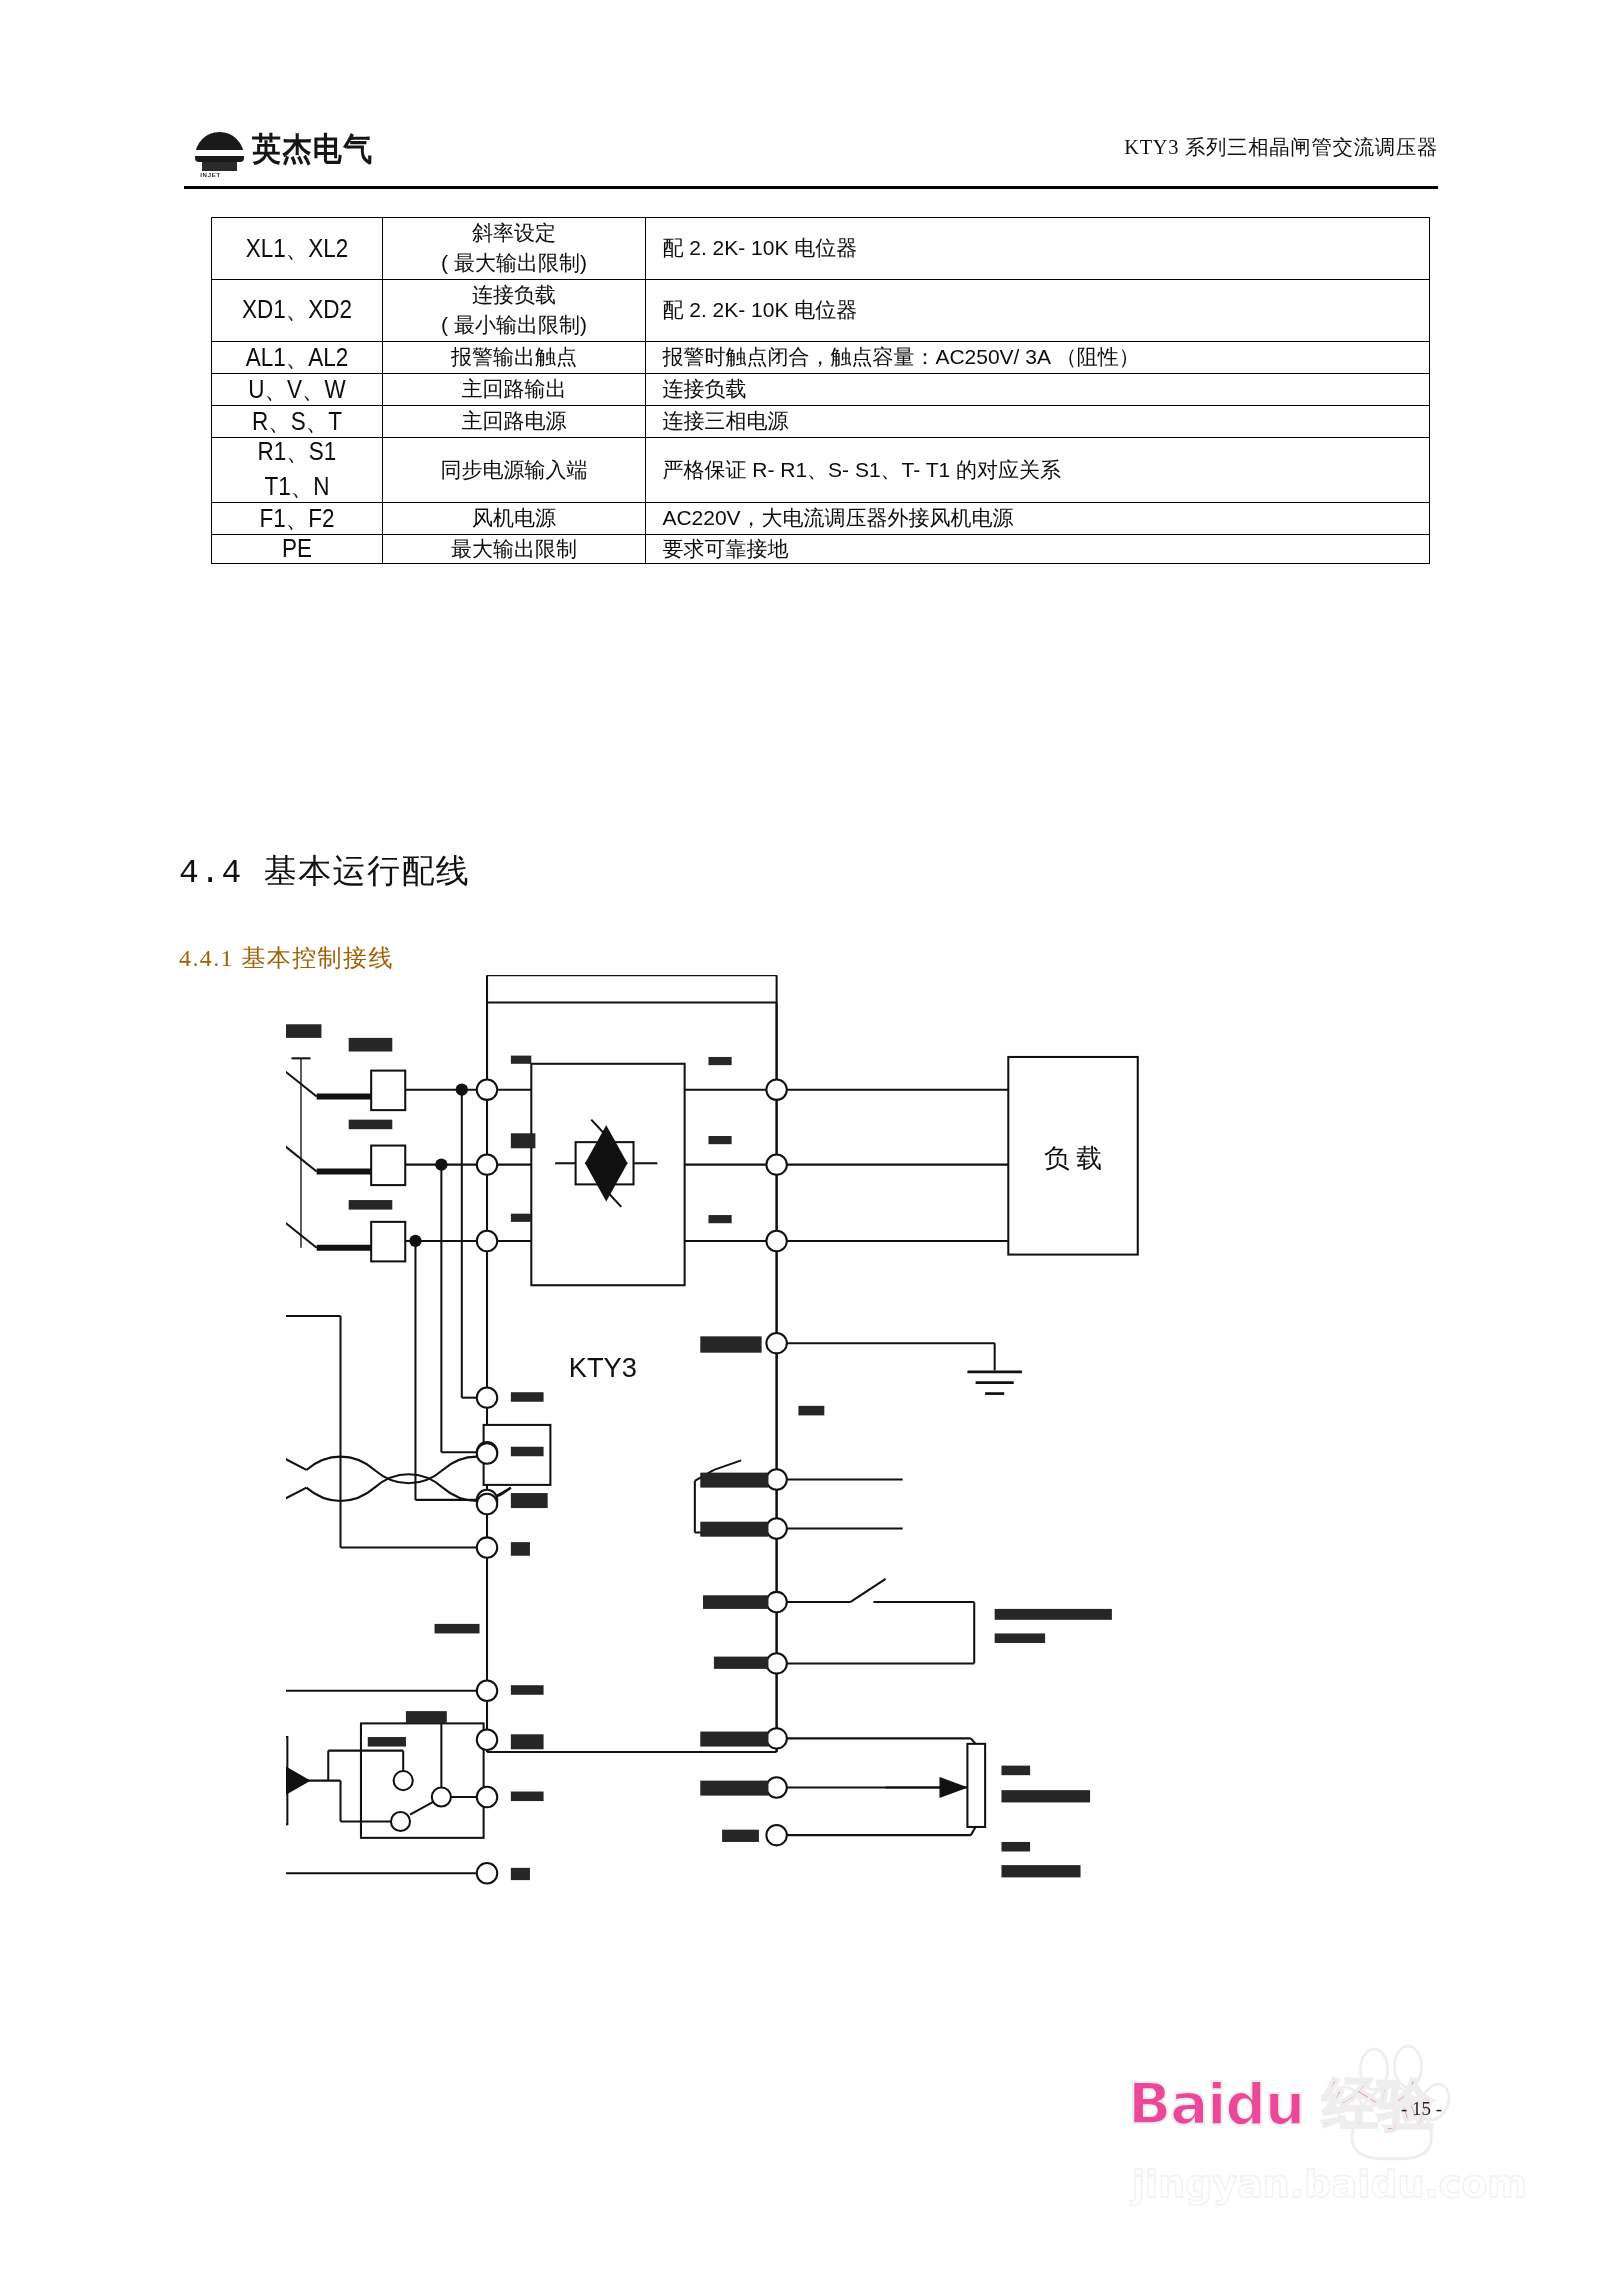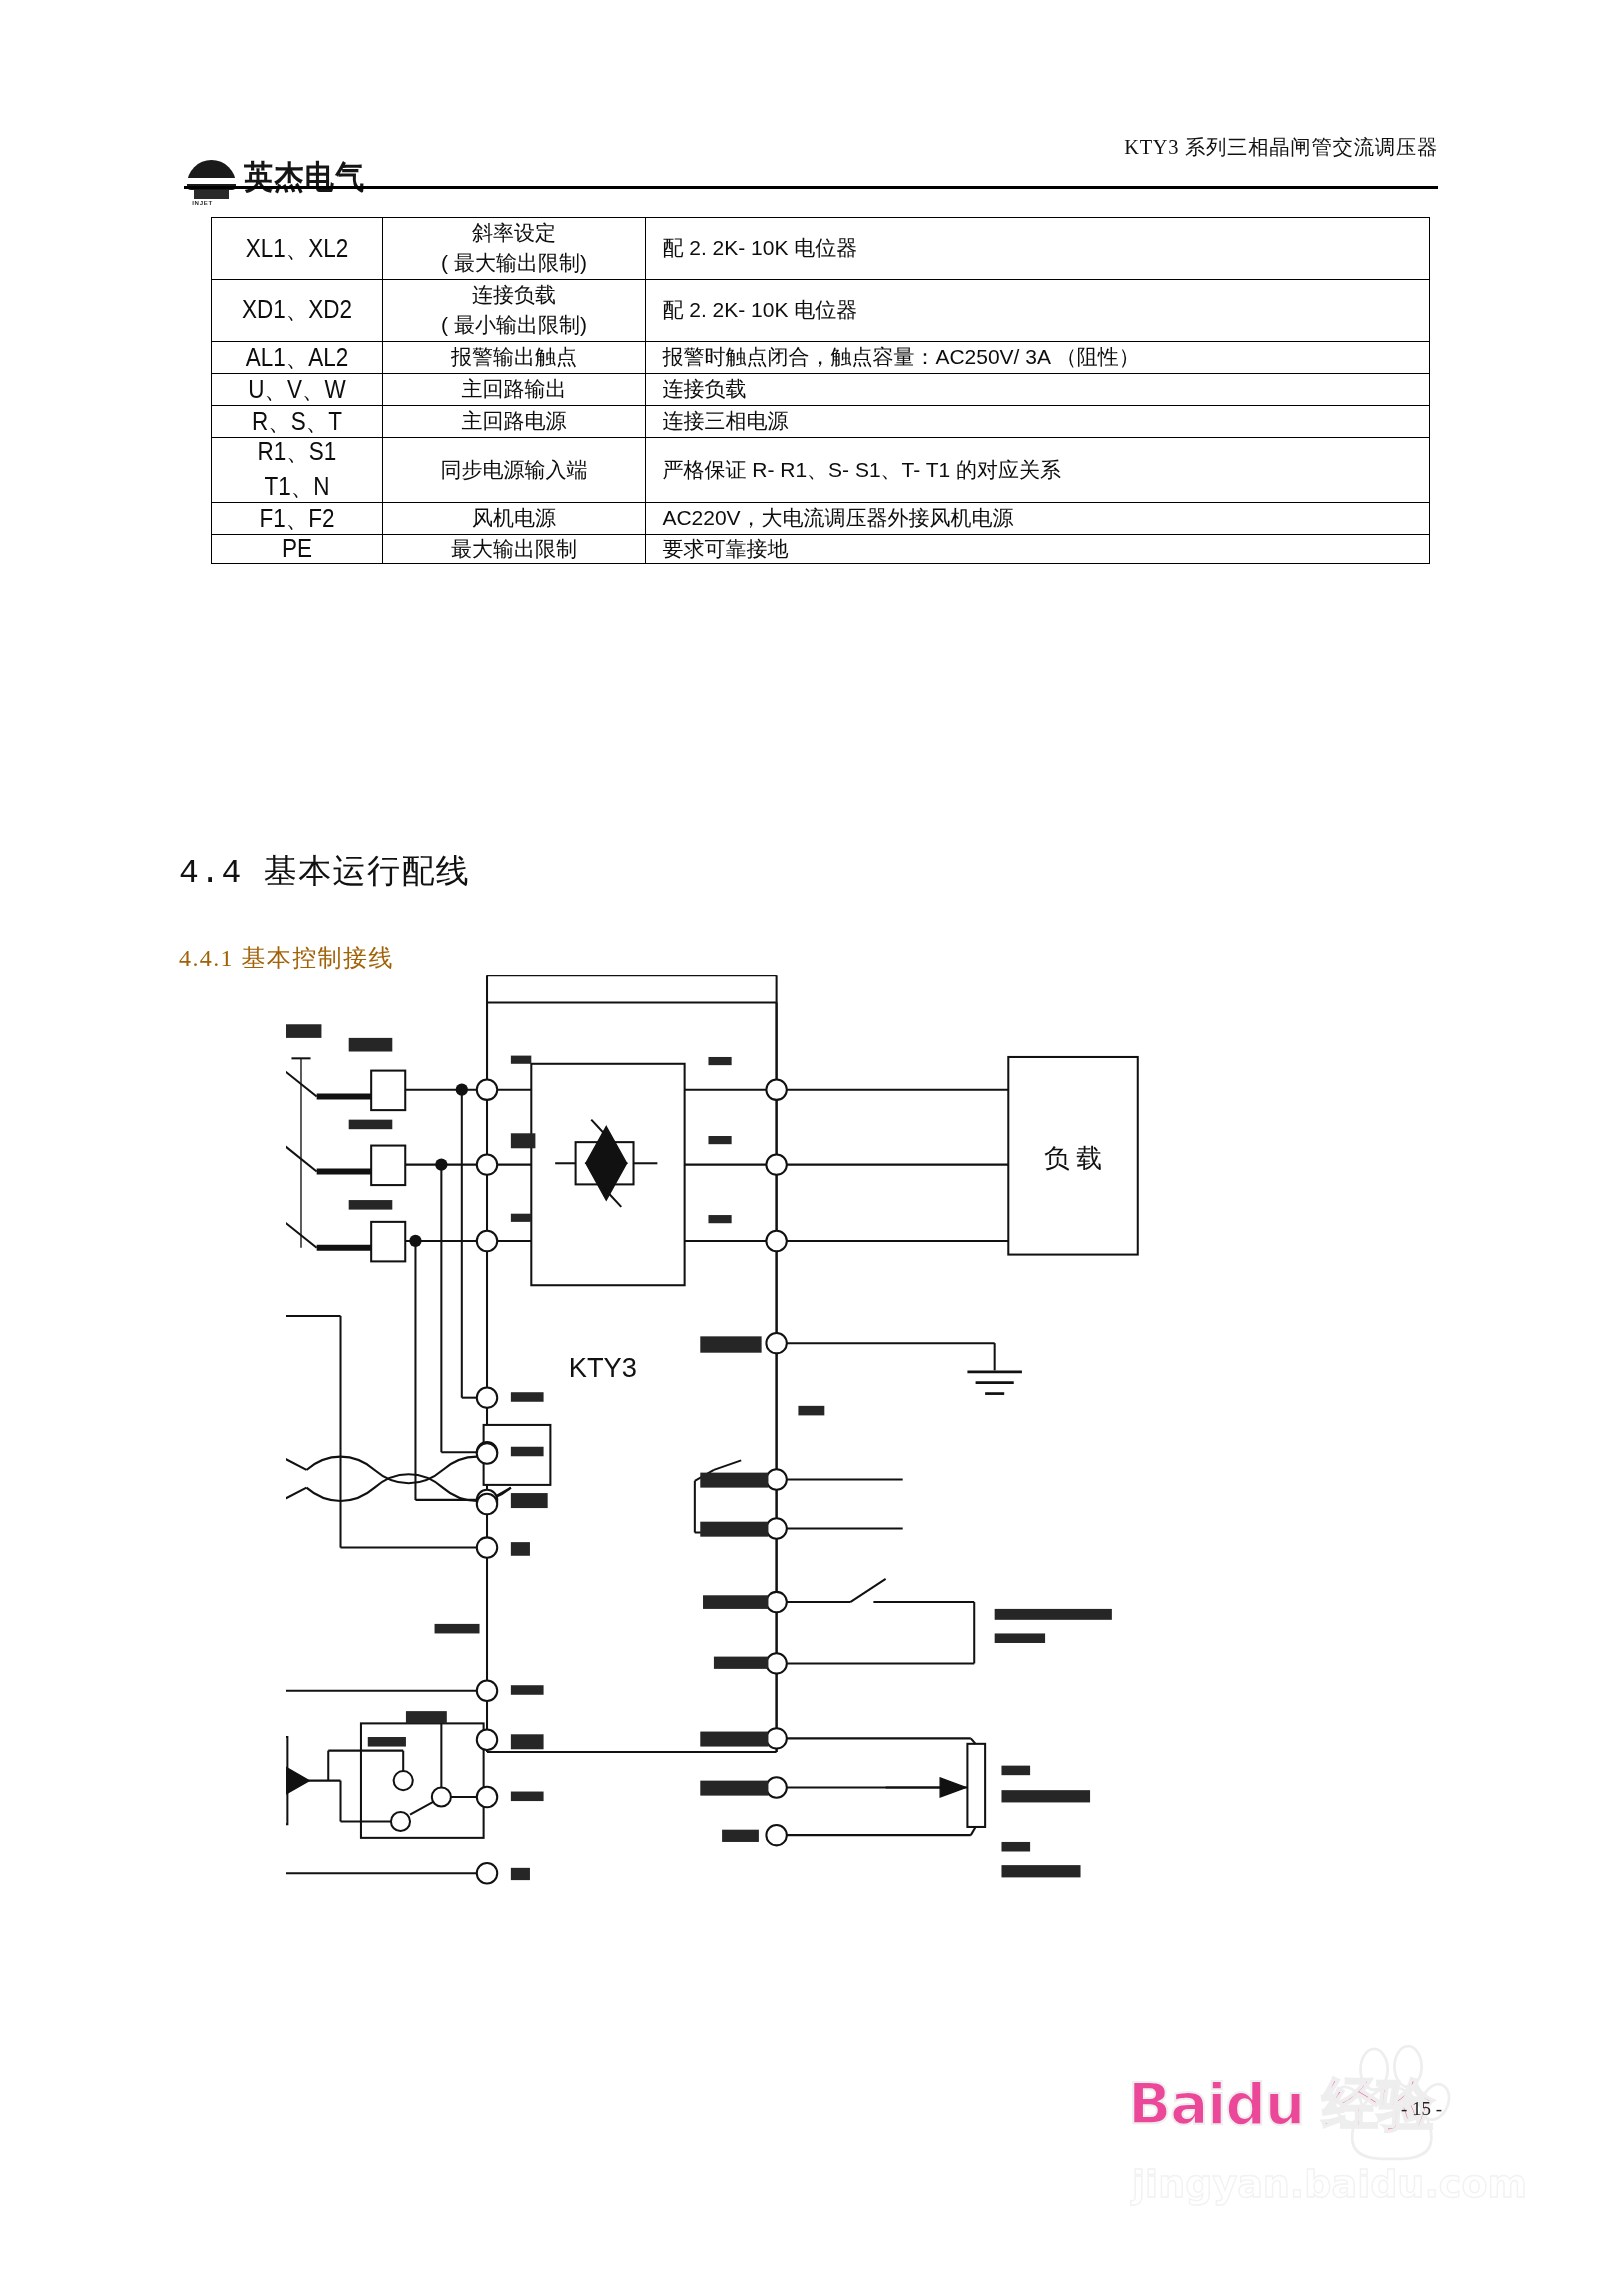--- a/index.html
+++ b/index.html
@@ -7,21 +7,21 @@
     width:1622px;height:2295px;
     background:#ffffff;
     font-family:"Liberation Serif","DejaVu Serif",serif;
     position:relative;
     overflow:hidden;
   }
   .page{position:absolute;left:0;top:0;width:1622px;height:2295px;}
 
   
   .hdr{position:absolute;left:184px;top:121px;width:1254px;height:75px;}
-  .logo{position:absolute;left:0px;top:4.1px;width:198px;height:52px;margin-top:28px;}
+  .logo{position:absolute;left:8px;top:4.1px;width:198px;height:52px;}
   .logo-mark{position:absolute;left:0;top:6.8px;width:55px;height:38px;}
   .logo-dome{position:absolute;left:2.7px;top:0px;width:49px;height:30px;
     background:#1a1a1a;border-radius:24.5px 24.5px 4.1px 4.1px;}
   .logo-band{position:absolute;left:2.7px;top:17.7px;width:49px;height:6.1px;background:#ffffff;}
   .logo-base{position:absolute;left:9.5px;top:30px;width:35px;height:9.5px;background:#2a2a2a;}
   .logo-tiny{position:absolute;left:8.2px;top:40px;width:38px;height:6.8px;
     font-family:"Liberation Sans",sans-serif;font-size:6.1px;letter-spacing:0.7px;
     color:#2a2a2a;font-weight:bold;line-height:6.8px;}
   .logo-text{position:absolute;left:60px;top:2.7px;font-size:29px;font-weight:bold;
     font-family:"DejaVu Sans",sans-serif;color:#151515;letter-spacing:1.4px;

